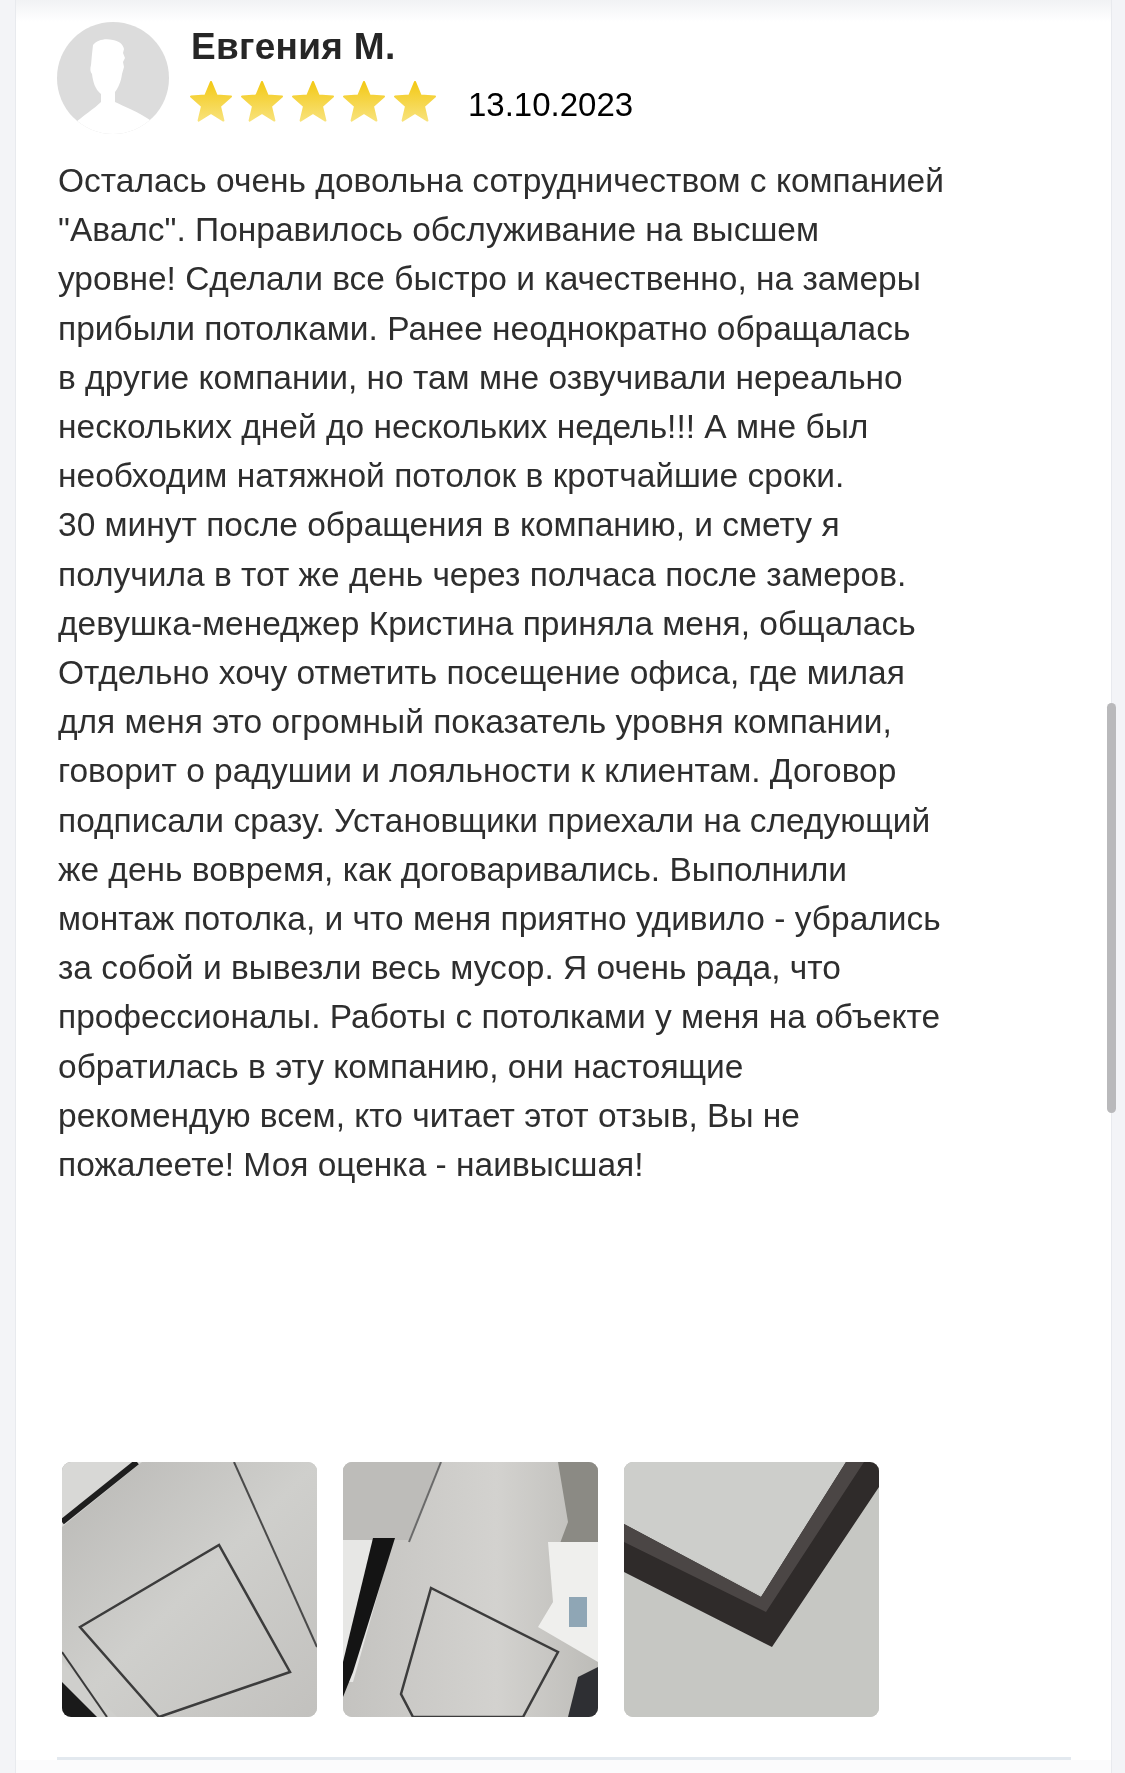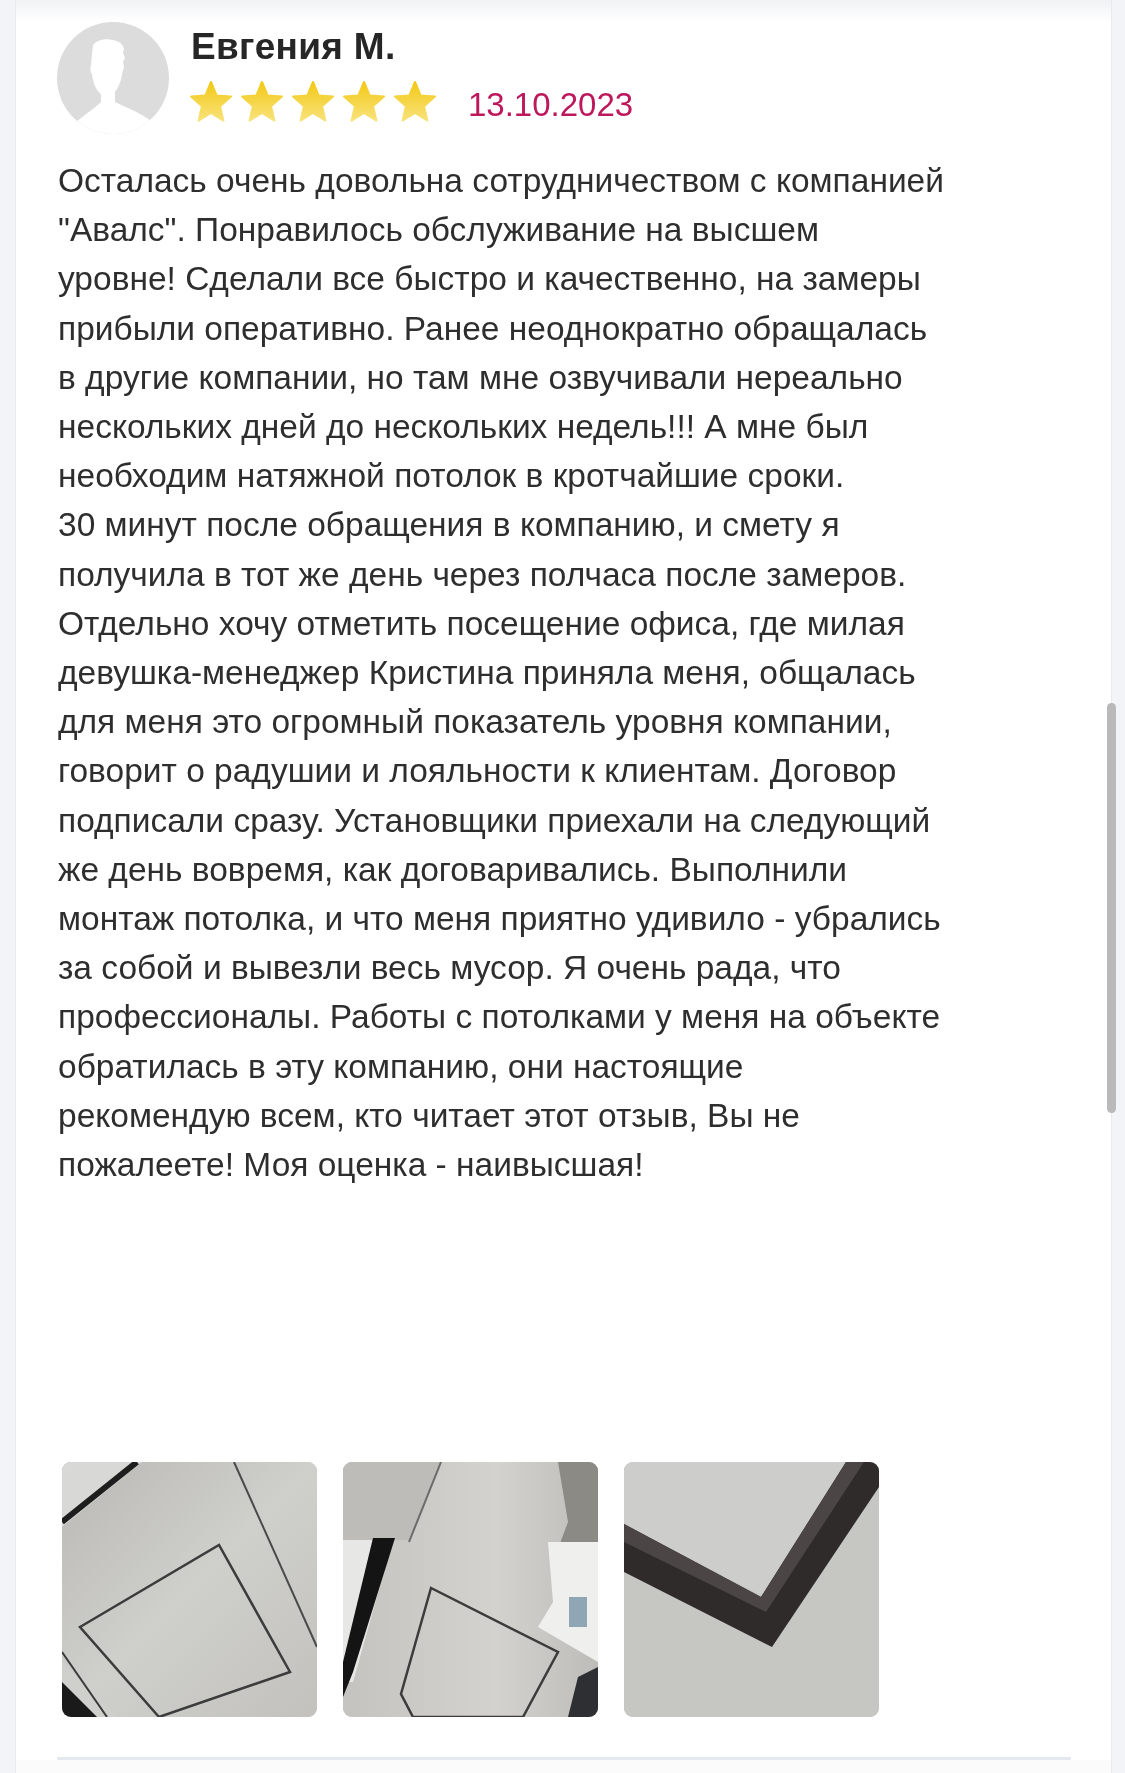--- a/index.html
+++ b/index.html
@@ -45,21 +45,21 @@
   .stars {
     position: absolute;
     left: 173px; top: 81px;
     display: flex; gap: 7px;
   }
   .star { width: 44px; height: 42px; display: block; }
   .review-date {
     position: absolute;
     left: 452px; top: 86px;
     font-size: 33px;
-    color: #be185d;
+    color: #000000;
   }
   .review-text {
     position: absolute;
     left: 42px; top: 156px;
     width: 1040px;
     font-size: 33.5px;
     line-height: 49.2px;
     color: #2e2e2e;
     margin: 0;
   }
@@ -134,28 +134,28 @@
           <path d="M22 1 L27.6 14.4 L42 15.6 L31 25.2 L34.4 39.6 L22 32 L9.6 39.6 L13 25.2 L2 15.6 L16.4 14.4 Z" fill="url(#sg)" stroke="url(#sg)" stroke-width="2" stroke-linejoin="round"></path>
         </svg>
     </div>
 
     <div class="review-date">13.10.2023</div>
 
     <p class="review-text">
       <span class="line">Осталась очень довольна сотрудничеством с компанией</span>
       <span class="line">"Авалс". Понравилось обслуживание на высшем</span>
       <span class="line">уровне! Сделали все быстро и качественно, на замеры</span>
-      <span class="line">прибыли оперативно. Ранее неоднократно обращалась</span>
+      <span class="line">прибыли потолками. Ранее неоднократно обращалась</span>
       <span class="line">в другие компании, но там мне озвучивали нереально</span>
       <span class="line">нескольких дней до нескольких недель!!! А мне был</span>
       <span class="line">необходим натяжной потолок в кротчайшие сроки.</span>
       <span class="line">30 минут после обращения в компанию, и смету я</span>
       <span class="line">получила в тот же день через полчаса после замеров.</span>
+      <span class="line">девушка-менеджер Кристина приняла меня, общалась</span>
       <span class="line">Отдельно хочу отметить посещение офиса, где милая</span>
-      <span class="line">девушка-менеджер Кристина приняла меня, общалась</span>
       <span class="line">для меня это огромный показатель уровня компании,</span>
       <span class="line">говорит о радушии и лояльности к клиентам. Договор</span>
       <span class="line">подписали сразу. Установщики приехали на следующий</span>
       <span class="line">же день вовремя, как договаривались. Выполнили</span>
       <span class="line">монтаж потолка, и что меня приятно удивило - убрались</span>
       <span class="line">за собой и вывезли весь мусор. Я очень рада, что</span>
       <span class="line">профессионалы. Работы с потолками у меня на объекте</span>
       <span class="line">обратилась в эту компанию, они настоящие</span>
       <span class="line">рекомендую всем, кто читает этот отзыв, Вы не</span>
       <span class="line">пожалеете! Моя оценка - наивысшая!</span>

